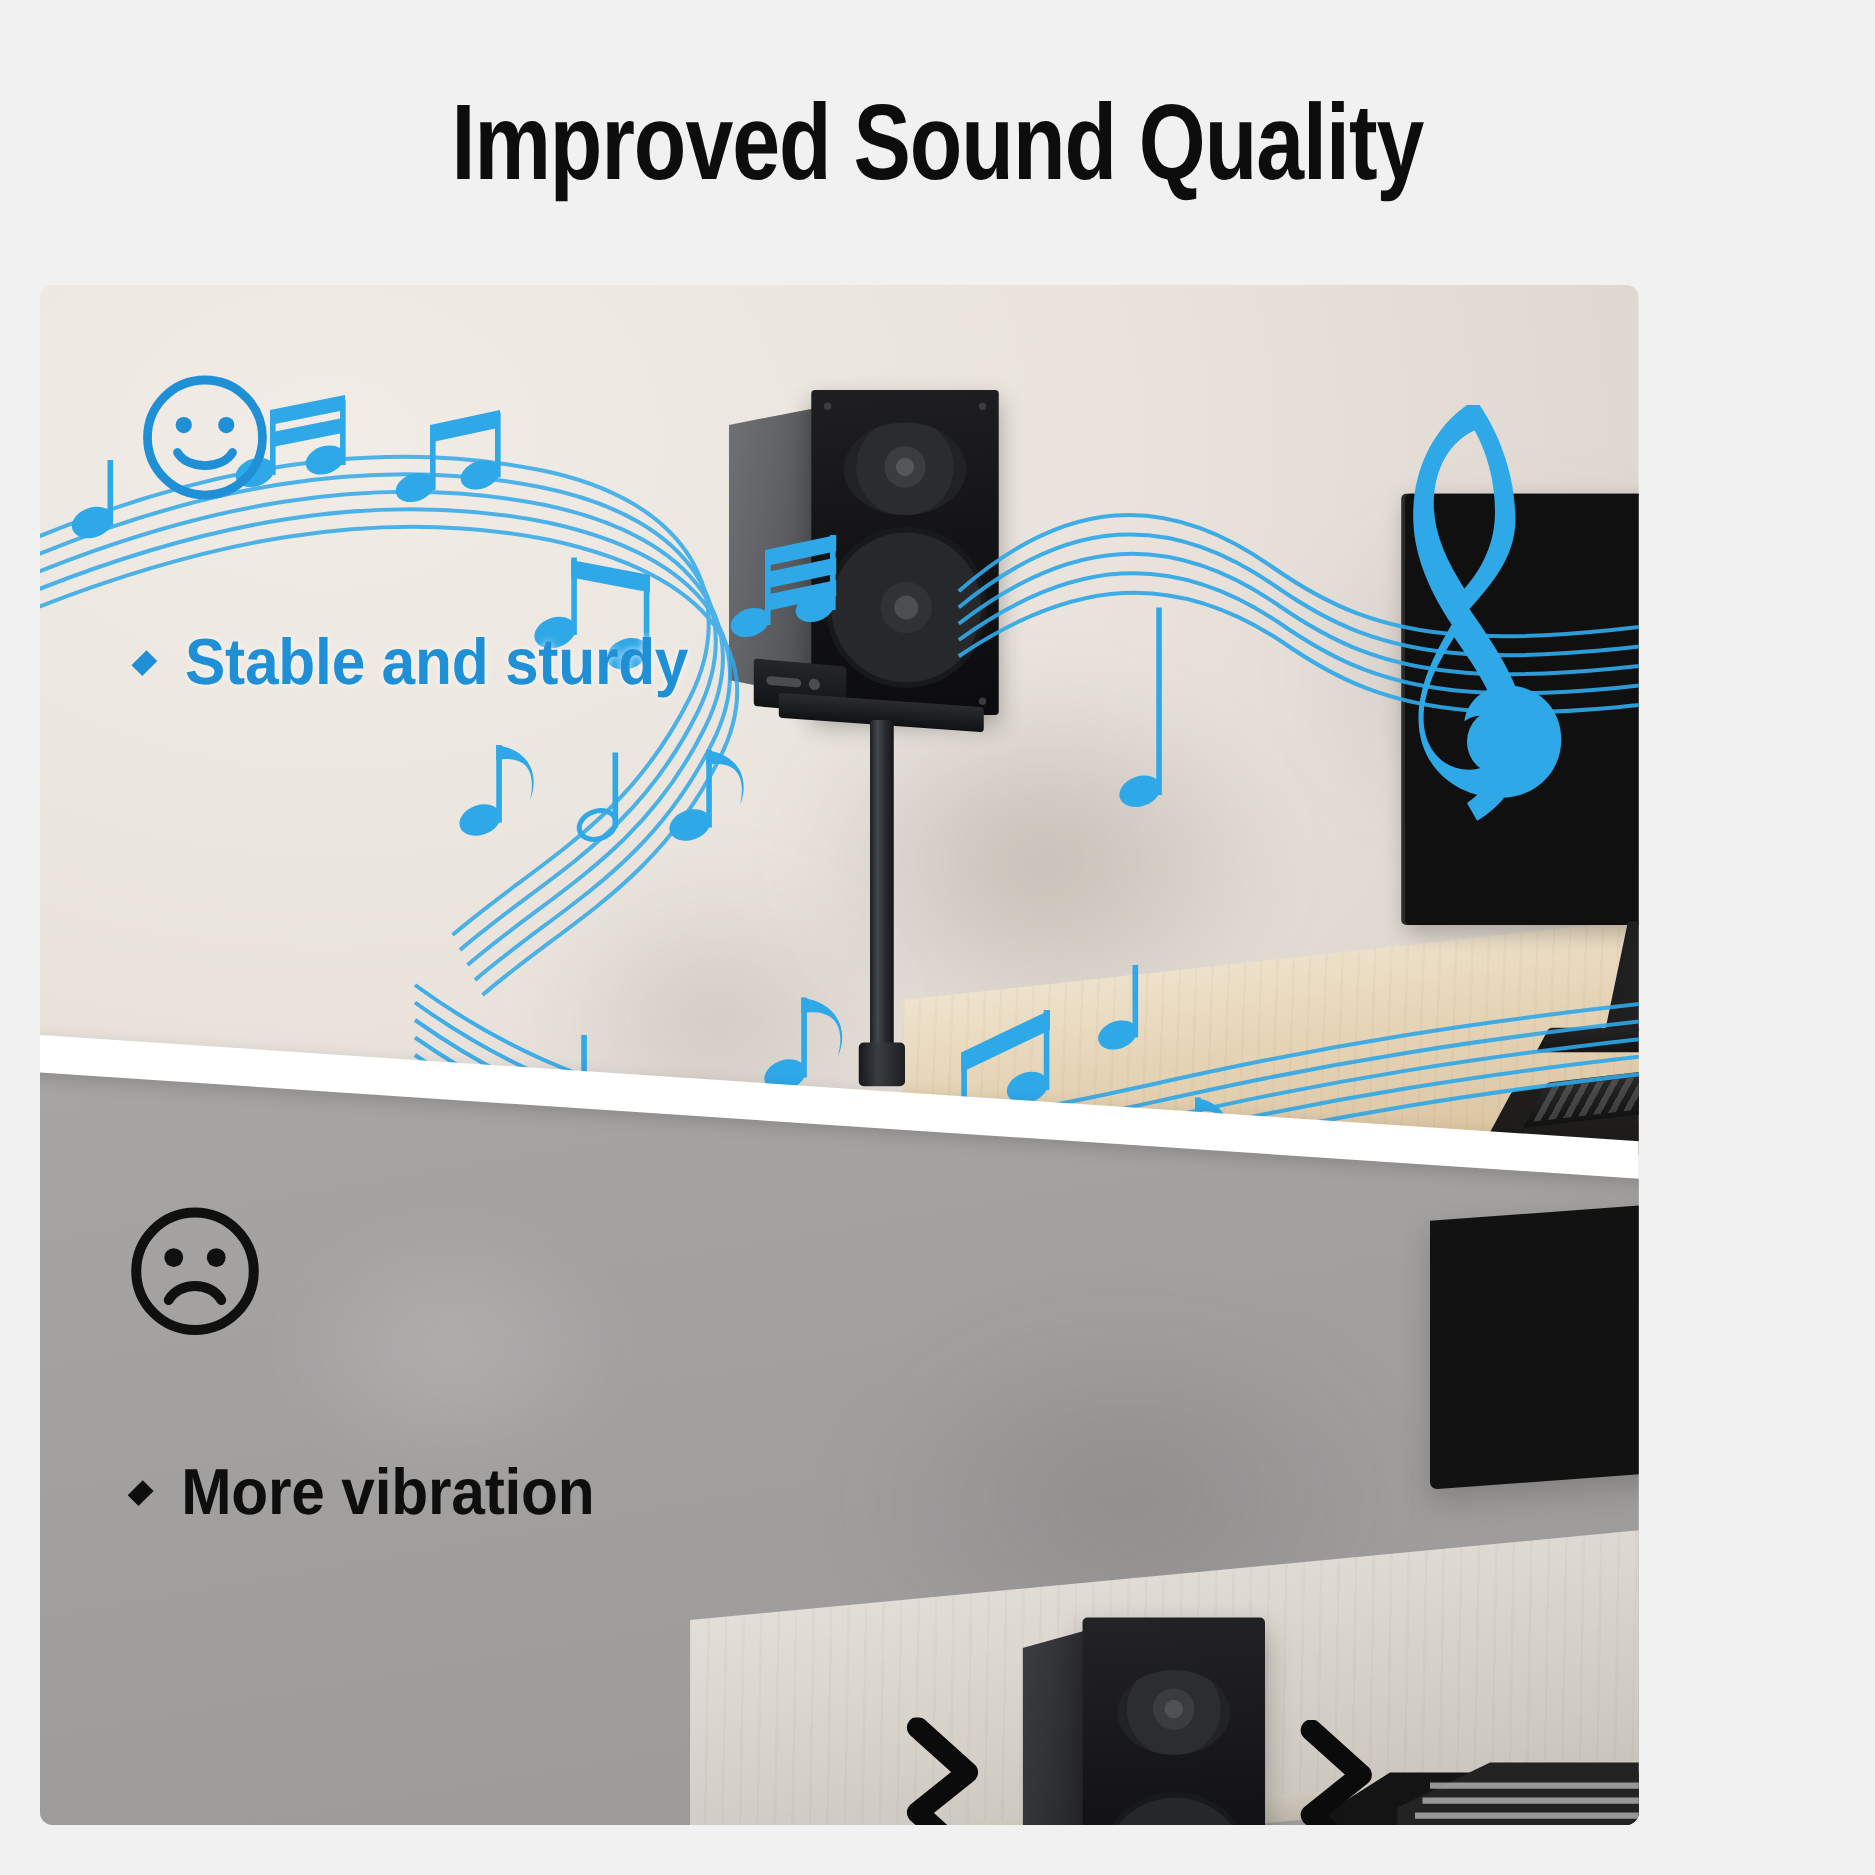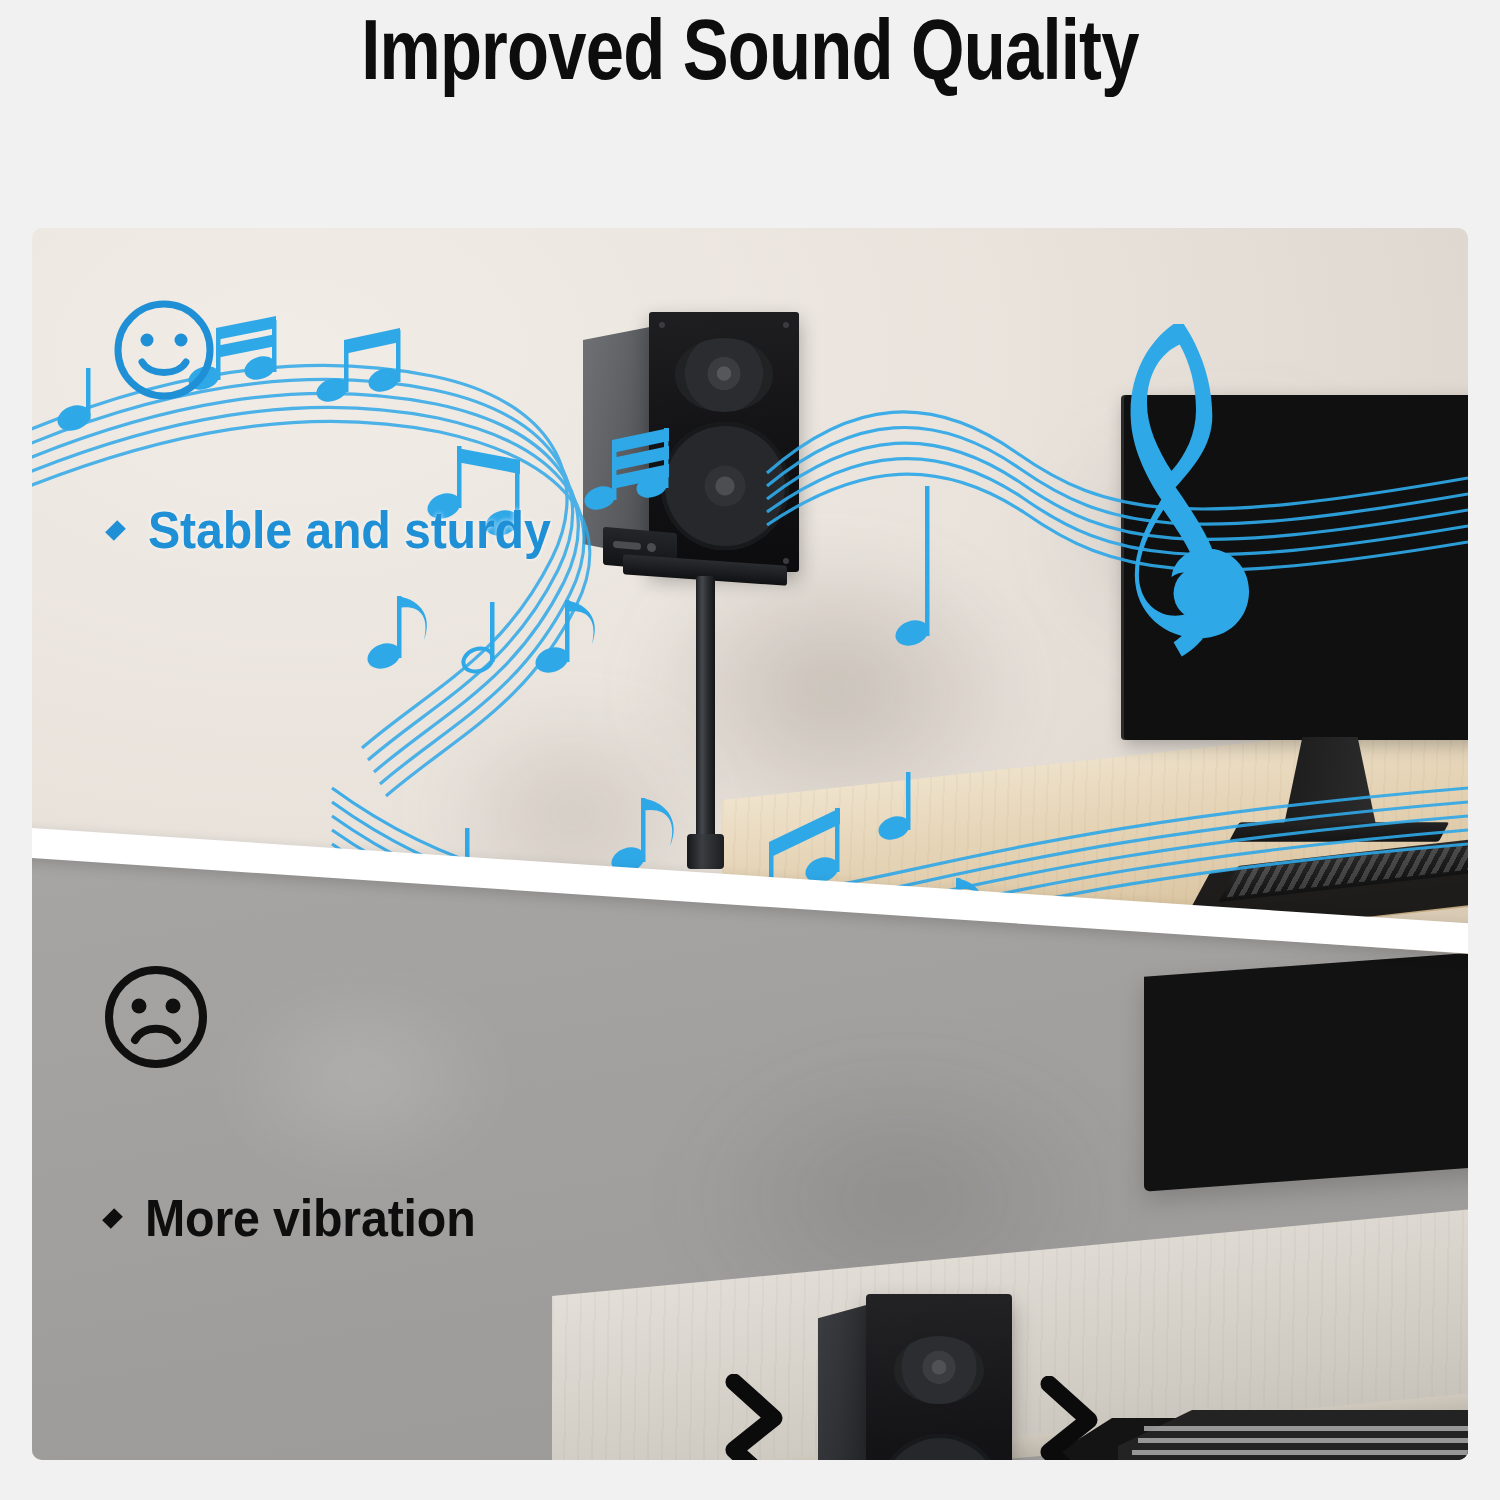--- a/index.html
+++ b/index.html
@@ -7,38 +7,38 @@
   body{
     background:#f1f1f1;
     font-family:"Liberation Sans", sans-serif;
     overflow:hidden;
   }
 
   
   #page-title{
     position:absolute;
     top:0; left:0; width:1500px; height:228px;
-    display:flex; justify-content:center;
+    display:flex; align-items:center; justify-content:center;
     background:#f1f1f1;
   }
   #page-title .title-text{
     font-size:86px;
     font-weight:bold;
     color:#0d0d0d;
     letter-spacing:-1px;
     transform:scaleX(.80);
     transform-origin:center;
     white-space:nowrap;
   }
 
   
   #photo-panel{
     position:absolute;
     left:32px; top:228px;
-    width:1436px; height:1232px;
+    width:1279px; height:1232px;
     border-radius:10px;
     overflow:hidden;
   }
 
   
   .scene-top{
     position:absolute; inset:0;
     background:
       radial-gradient(120% 90% at 18% 10%, #f1ece6 0%, #e9e3dc 42%, #ded7cf 72%, #cfc8c0 100%);
   }
@@ -270,21 +270,21 @@
 
   .vib{ position:absolute; z-index:5; }
 
   
   .overlay{ position:absolute; inset:0; z-index:8; }
 
   .face-good{ position:absolute; left:78px; top:68px; }
   .face-bad{  position:absolute; left:68px; top:733px; }
 
   .bullets-good{ position:absolute; left:75px; top:272px; }
-  .bullets-bad{  position:absolute; left:72px; top:960px; }
+  .bullets-bad{  position:absolute; left:72px; top:936px; }
 
   .bullet{
     display:flex; align-items:center;
     margin-bottom:42px;
     white-space:nowrap;
   }
   .bullet .dia{
     width:17px; height:17px;
     transform:rotate(45deg) scaleX(.72);
     margin-right:24px;

